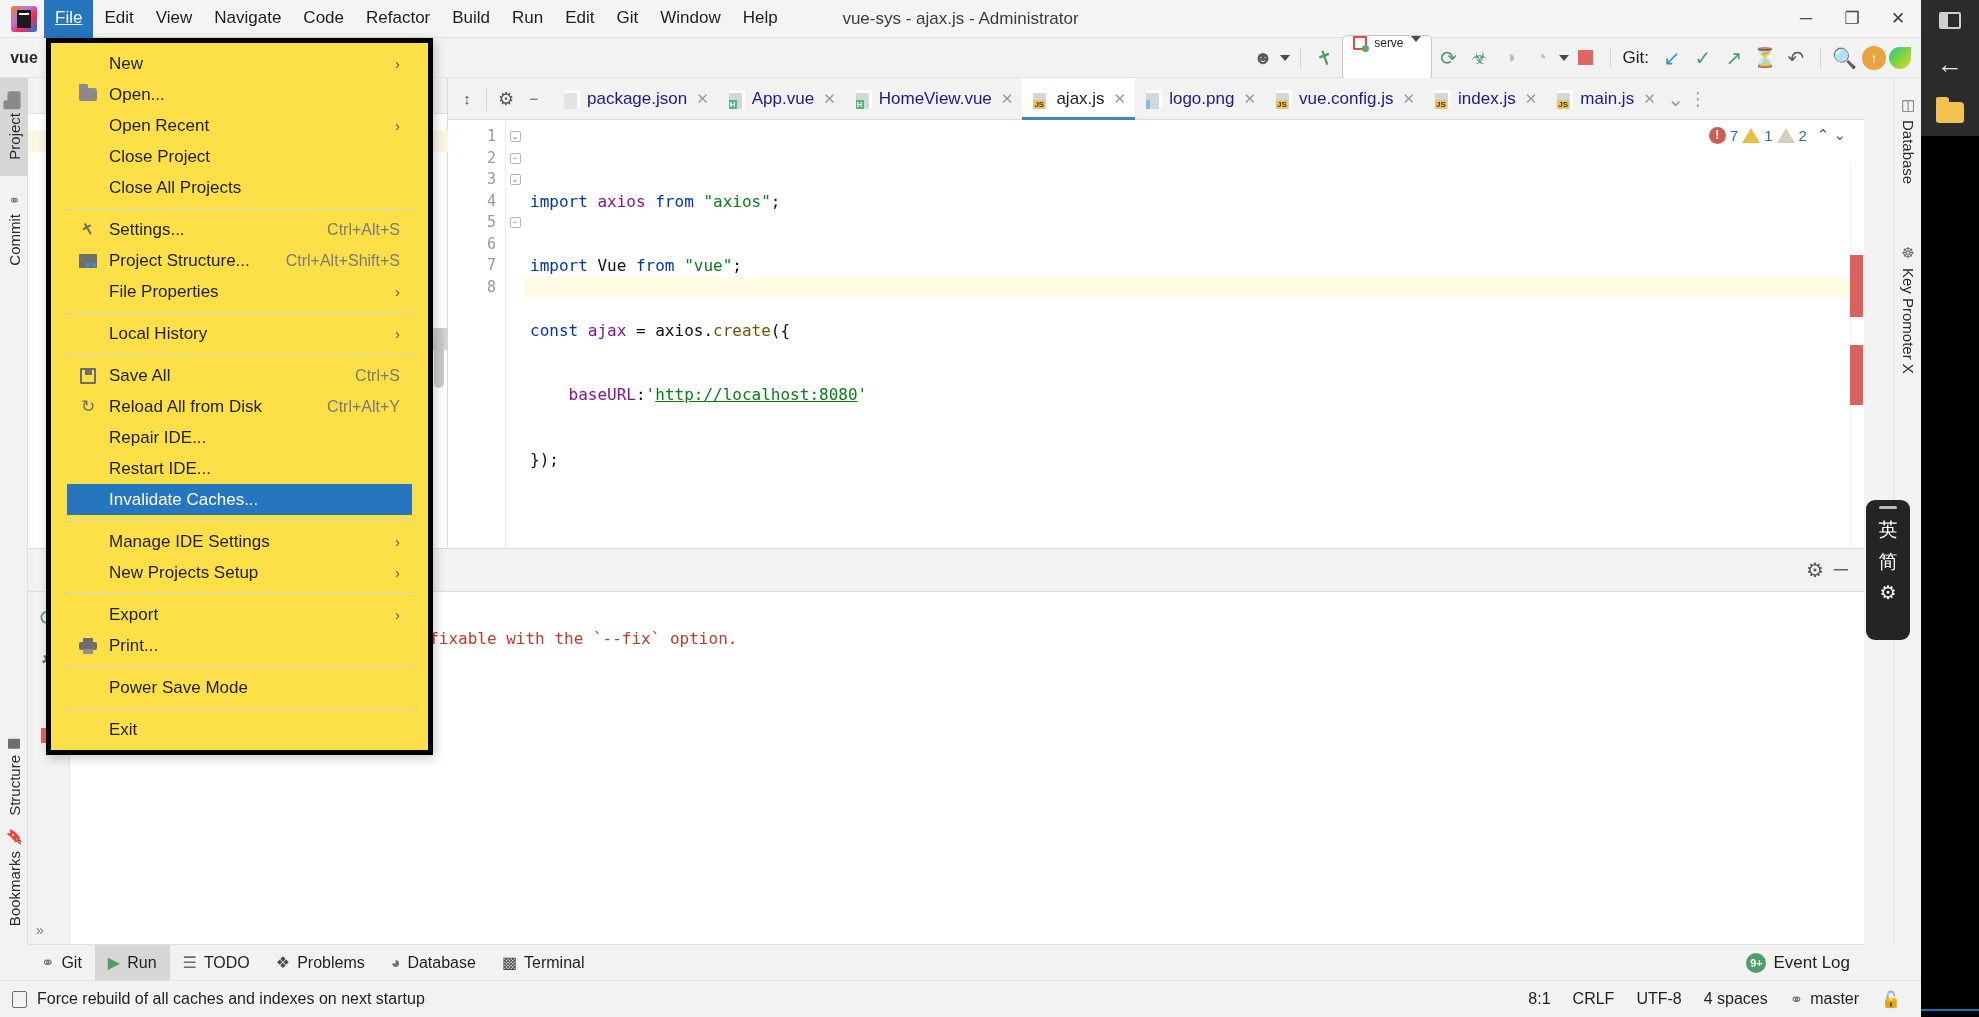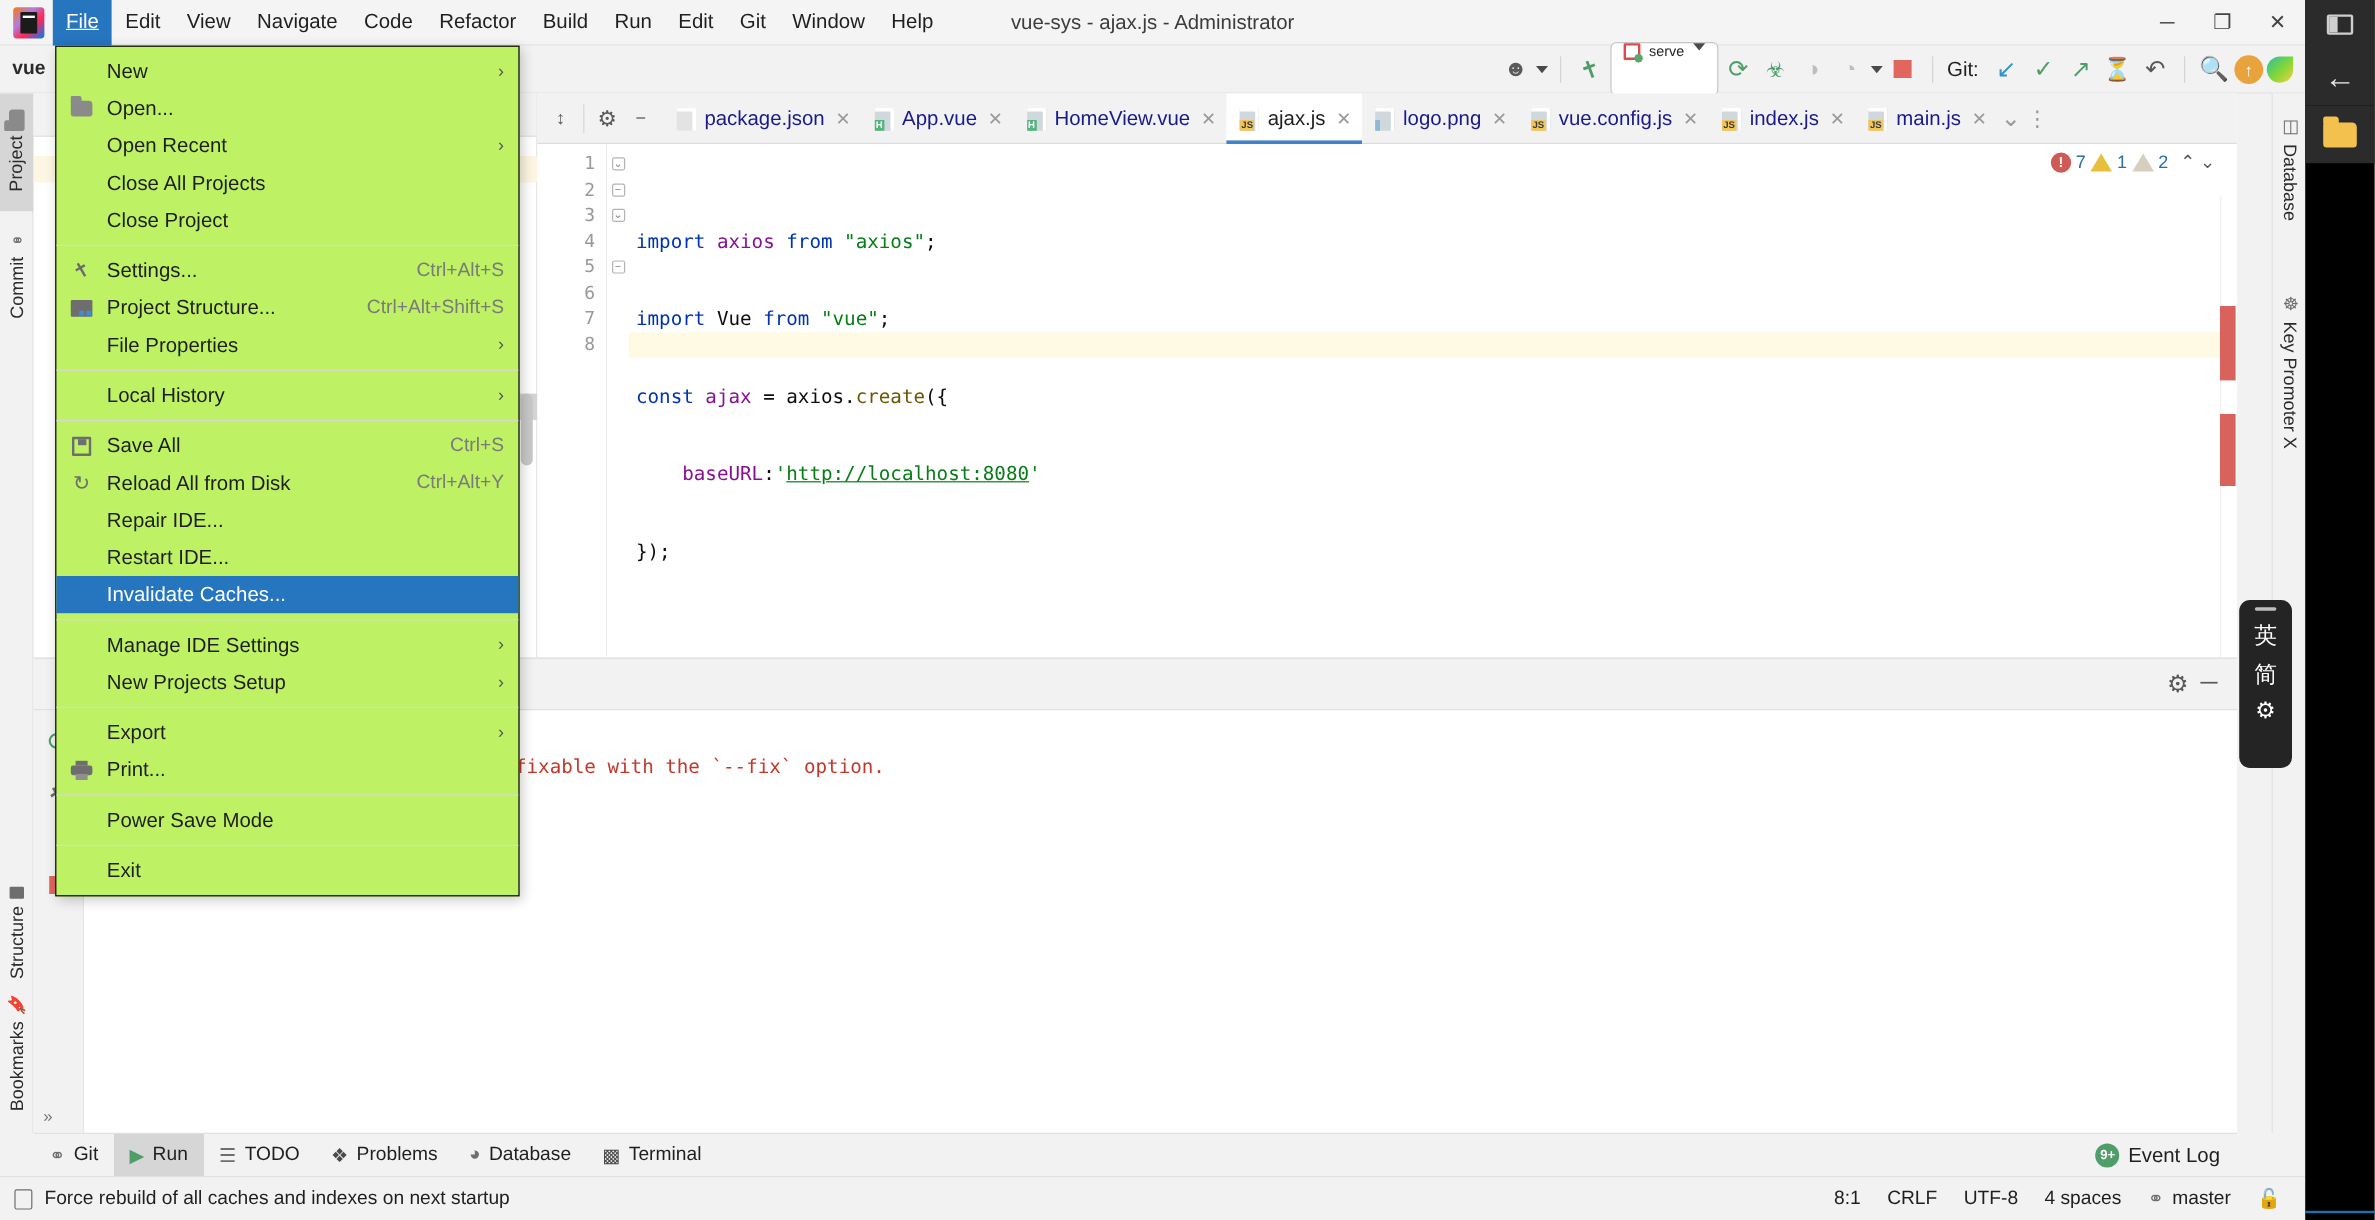--- a/index.html
+++ b/index.html
@@ -229,22 +229,22 @@
     position:absolute; left:1866px; top:500px; width:44px; height:140px;
     background:#242424; border-radius:9px; display:flex; flex-direction:column;
     align-items:center; padding-top:6px; gap:6px; color:#fff;
   }
   .ime .bar { width:18px;height:3px;background:#bdbdbd;border-radius:2px;margin-bottom:2px;}
   .ime .ch { font-size:19px; font-family:"DejaVu Sans", sans-serif;}
 
   
   .filemenu {
     position:absolute; left:46px; top:38px; width:387px;
-    background:#bef264; border:1px solid #000000;
-    box-shadow: 2px 3px 10px rgba(0,0,0,.22); z-index:50; padding:5px 0;
+    background:#fde047; border:5px solid #000000;
+    box-shadow: 2px 3px 10px rgba(0,0,0,.22); z-index:50; padding:5px 16px;
   }
   .mrow {
     display:flex; align-items:center; height:31px; padding:0 12px 0 0; font-size:17px;
     color:#1f1f1f; cursor:default; position:relative;
   }
   .mrow.sel { background:#2675bf; color:#fff; }
   .mrow .mi { width:42px; display:flex; justify-content:center; align-items:center; flex:none;}
   .mrow .lbl { flex:1; }
   .mrow .acc { color:#7a7a7a; font-size:16px; margin-left:16px; white-space:nowrap;}
   .mrow .arr { color:#555; font-size:15px; margin-left:12px;}
@@ -609,25 +609,25 @@
         </span>
       <span class="lbl">Open...</span>
     </div>
     <div class="mrow">
       <span class="mi"></span>
       <span class="lbl">Open Recent</span>
       <span class="arr">›</span>
     </div>
     <div class="mrow">
       <span class="mi"></span>
+      <span class="lbl">Close Project</span>
+    </div>
+    <div class="mrow">
+      <span class="mi"></span>
       <span class="lbl">Close All Projects</span>
-    </div>
-    <div class="mrow">
-      <span class="mi"></span>
-      <span class="lbl">Close Project</span>
     </div>
 
     <div class="msep"></div>
 
     <div class="mrow">
       <span class="mi">
           <span class="ico-wrench">✝</span>
         </span>
       <span class="lbl">Settings...</span>
       <span class="acc">Ctrl+Alt+S</span>

